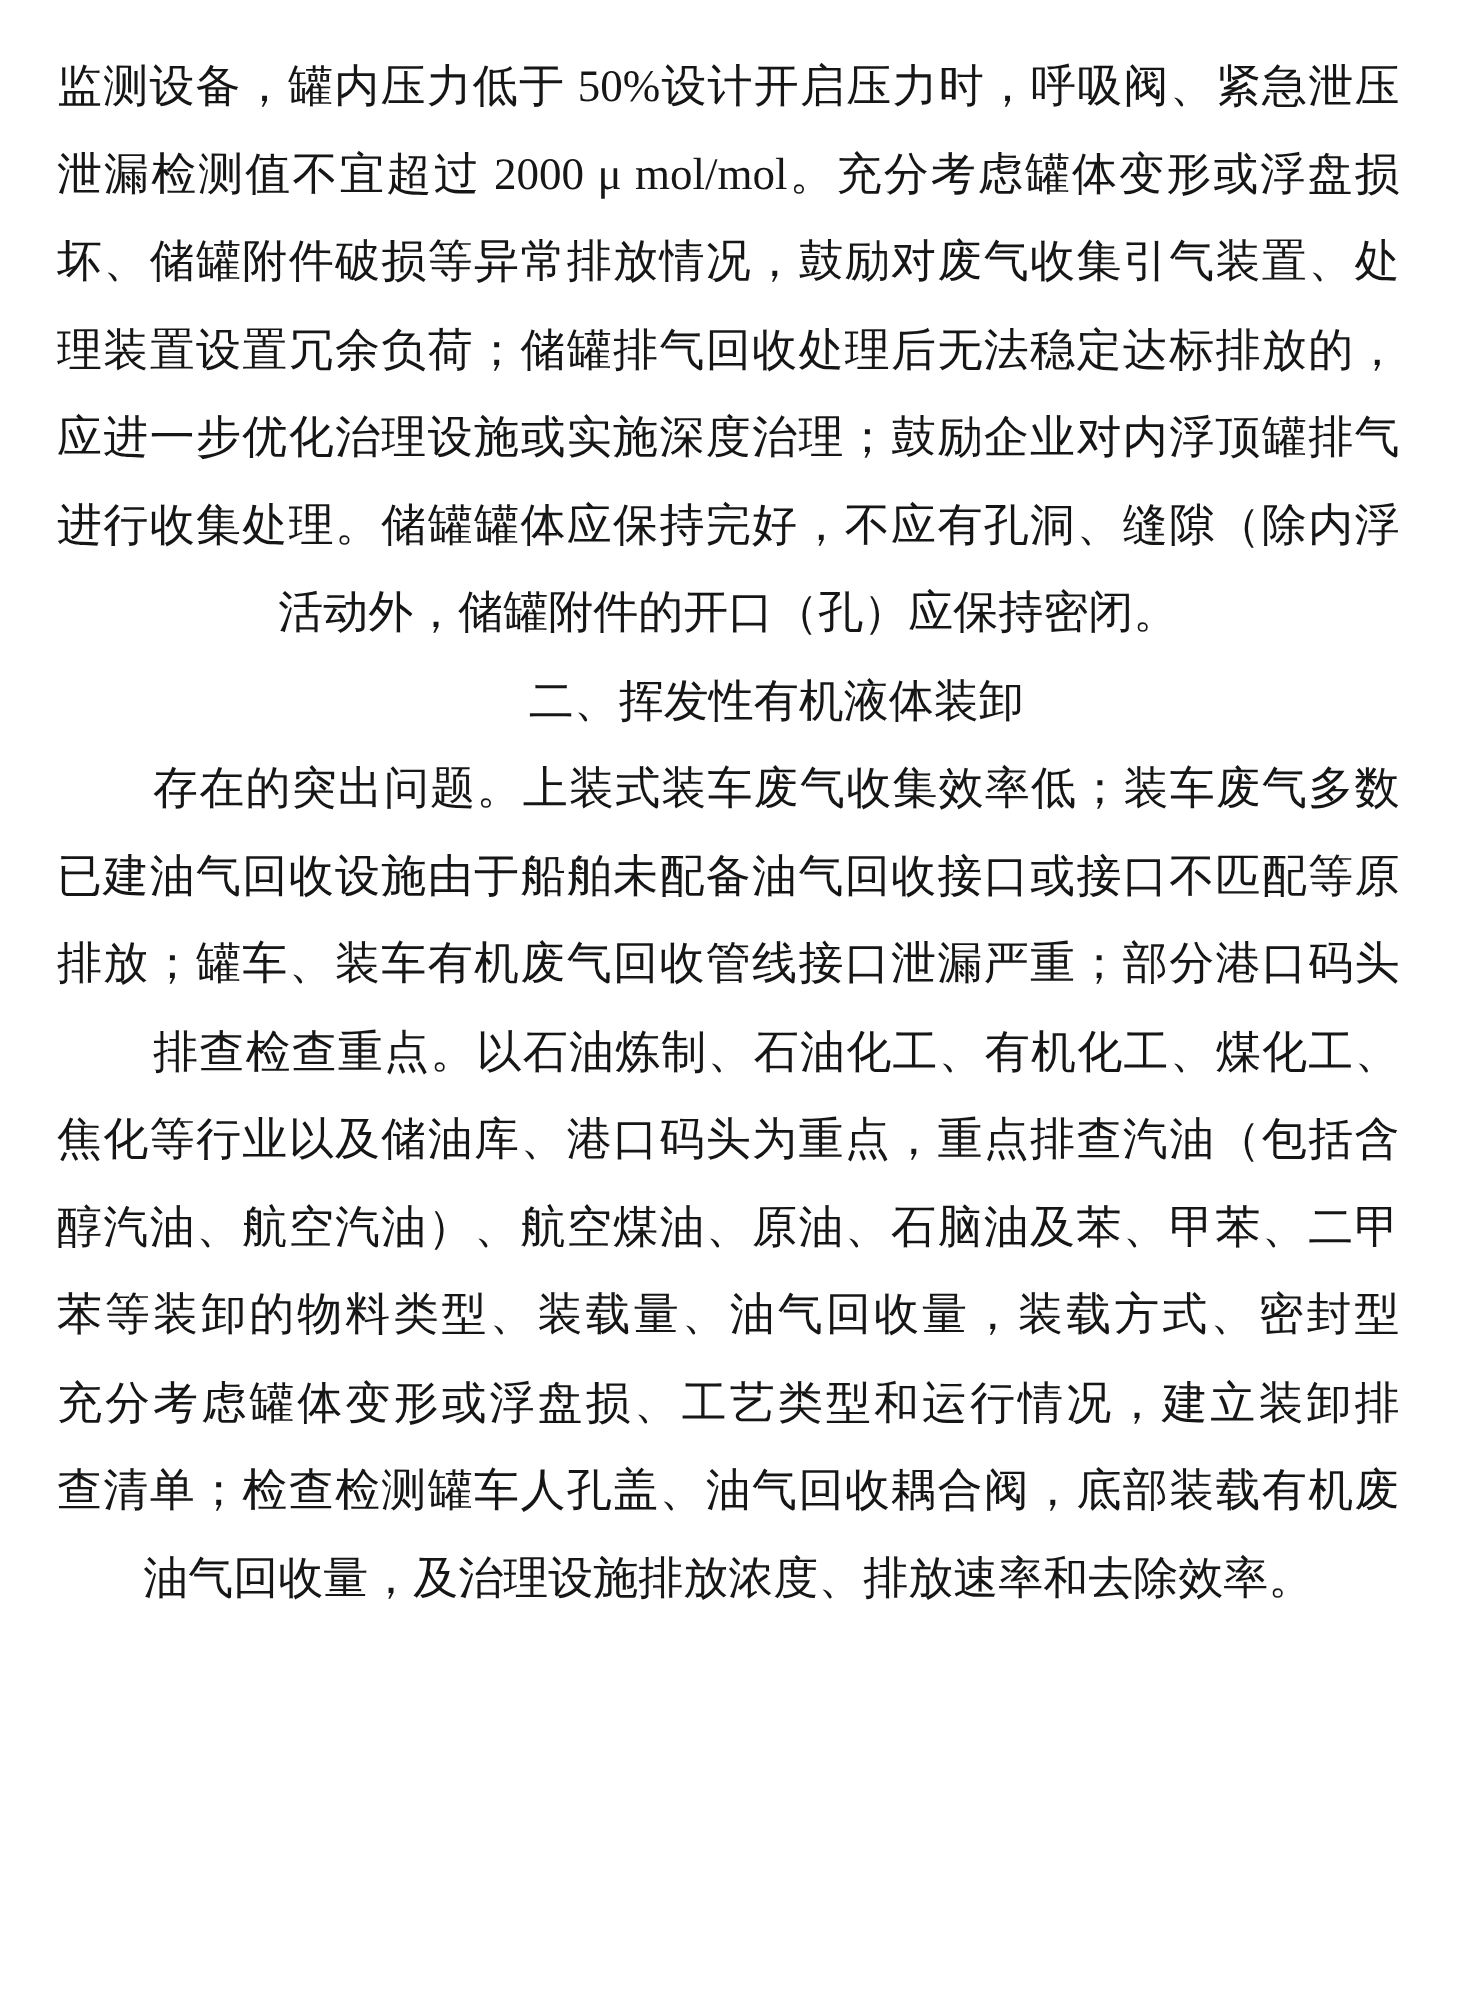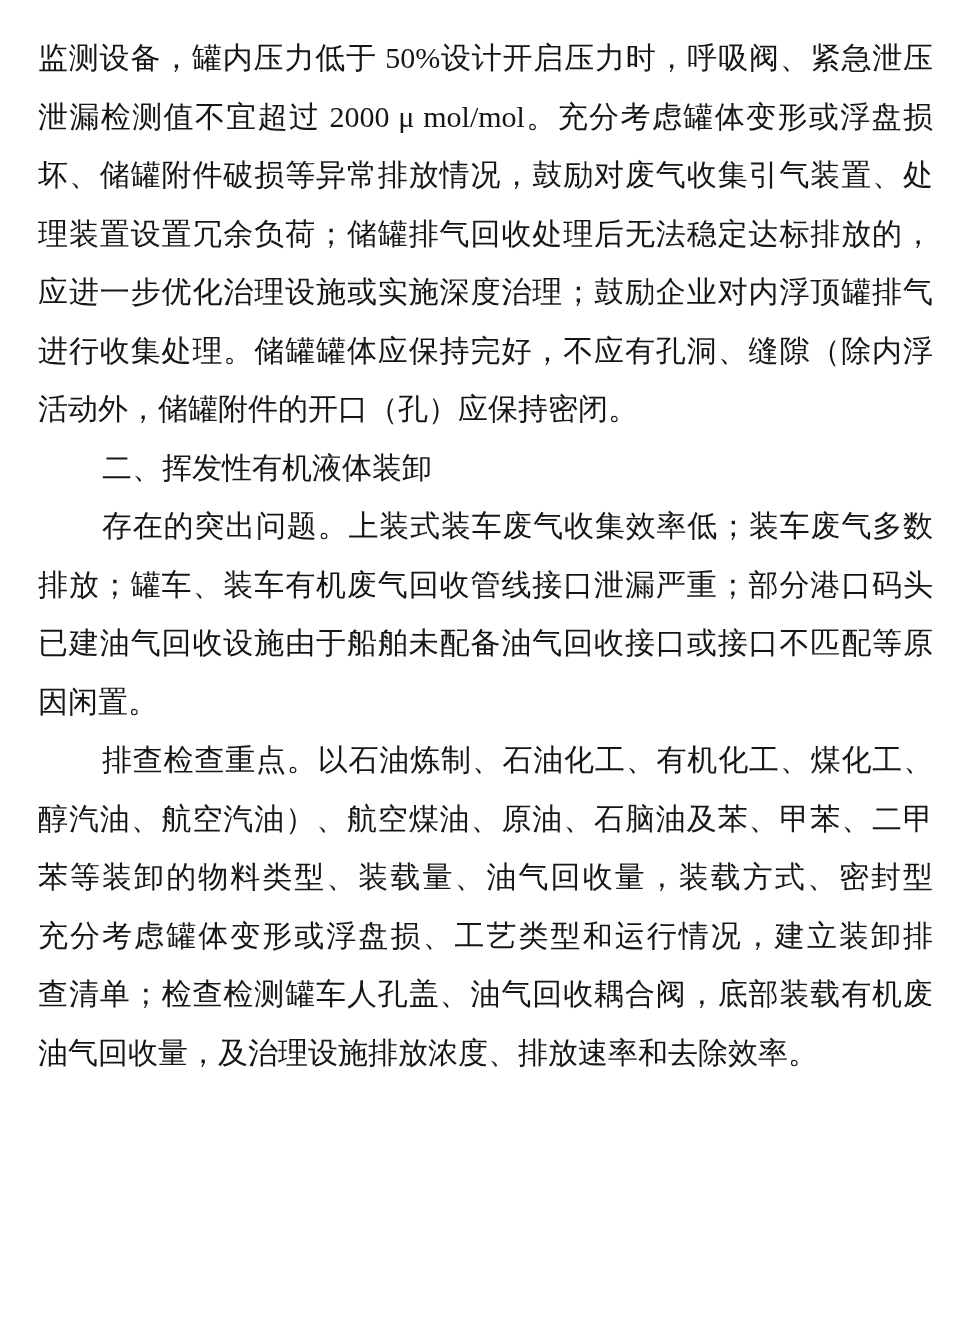--- a/index.html
+++ b/index.html
@@ -19,21 +19,21 @@
     top: 29px;
     left: 38px;
     width: 895px;
   }
   .line {
     font-family: "Liberation Serif", "DejaVu Serif", serif;
     font-size: 30px;
     line-height: 58.5px;
     height: 58.5px;
     color: #161616;
-    text-align: left;
+    text-align: center;
     overflow: hidden;
   }
   .line.justify {
     text-align: justify;
     text-align-last: justify;
     text-justify: inter-character;
   }
   .line.indent {
     text-indent: 64px;
   }
@@ -53,23 +53,23 @@
   <div class="textblock">
       <div class="line justify"><span>监测设备，罐内压力低于 50%设计开启压力时，呼吸阀、紧急泄压阀</span></div>
       <div class="line justify"><span>泄漏检测值不宜超过 2000 μ mol/mol。充分考虑罐体变形或浮盘损</span></div>
       <div class="line justify"><span>坏、储罐附件破损等异常排放情况，鼓励对废气收集引气装置、处</span></div>
       <div class="line justify"><span>理装置设置冗余负荷；储罐排气回收处理后无法稳定达标排放的，</span></div>
       <div class="line justify"><span>应进一步优化治理设施或实施深度治理；鼓励企业对内浮顶罐排气</span></div>
       <div class="line justify"><span>进行收集处理。储罐罐体应保持完好，不应有孔洞、缝隙（除内浮</span></div>
       <div class="line"><span>活动外，储罐附件的开口（孔）应保持密闭。</span></div>
       <div class="line indent heading"><span class="b">二、挥发性有机液体装卸</span></div>
       <div class="line justify indent"><span class="b">存在的突出问题。</span><span>上装式装车废气收集效率低；装车废气多数</span></div>
+      <div class="line justify"><span>已建油气回收设施由于船舶未配备油气回收接口或接口不匹配等原</span></div>
       <div class="line justify"><span>排放；罐车、装车有机废气回收管线接口泄漏严重；部分港口码头</span></div>
-      <div class="line justify"><span>已建油气回收设施由于船舶未配备油气回收接口或接口不匹配等原</span></div>
-      <div class="line"><span>因闲置。</span></div>
       <div class="line justify indent"><span class="b">排查检查重点。</span><span>以石油炼制、石油化工、有机化工、煤化工、</span></div>
+      <div class="line justify"><span>焦化等行业以及储油库、港口码头为重点，重点排查汽油（包括含</span></div>
       <div class="line justify"><span>醇汽油、航空汽油）、航空煤油、原油、石脑油及苯、甲苯、二甲</span></div>
       <div class="line justify"><span>苯等装卸的物料类型、装载量、油气回收量，装载方式、密封型式、</span></div>
       <div class="line justify"><span>充分考虑罐体变形或浮盘损、工艺类型和运行情况，建立装卸排</span></div>
       <div class="line justify"><span>查清单；检查检测罐车人孔盖、油气回收耦合阀，底部装载有机废</span></div>
       <div class="line"><span>油气回收量，及治理设施排放浓度、排放速率和去除效率。</span></div>
     </div>
 </div>
 
 </body></html>

